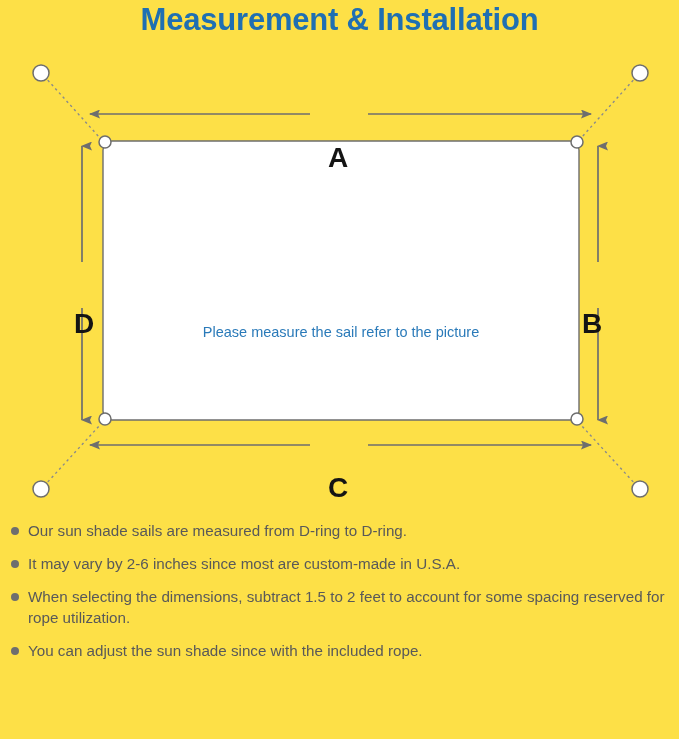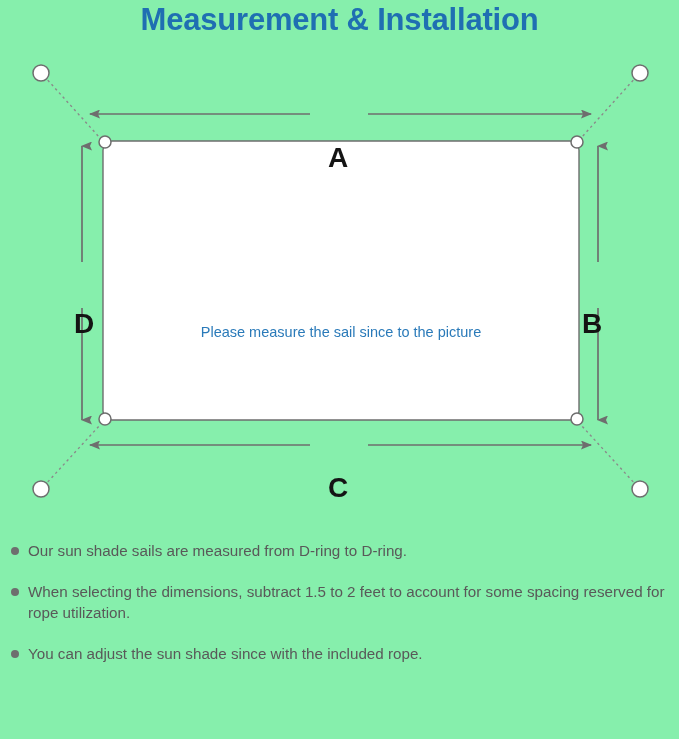--- a/index.html
+++ b/index.html
@@ -14,21 +14,21 @@
     position: relative;
     overflow: hidden;
     font-family: "Liberation Sans", sans-serif;
     -webkit-font-smoothing: antialiased;
   }
 
   #page {
     position: relative;
     width: 679px;
     height: 739px;
-    background: #86efac;
+    background: #fde047;
     text-decoration: underline;
   }
 
   
   .title {
     position: absolute;
     left: 0;
     top: 0;
     width: 679px;
     height: 46px;
@@ -99,21 +99,20 @@
     top: 520px;
     width: 679px;
   }
   .note {
     position: relative;
     padding-left: 28px;
     margin-bottom: 12px;
     font-size: 15.2px;
     line-height: 21px;
     color: #595959;
-    margin-top: 20px;
   }
   .note:last-child { margin-bottom: 0; }
   .note .bullet {
     position: absolute;
     left: 11px;
     top: 7px;
     width: 8px;
     height: 8px;
     border-radius: 50%;
     background: #6e6e6e;
@@ -190,30 +189,34 @@
         <line x1="598" y1="262" x2="598" y2="374" marker-end="url(#ah-down)"></line>
       </g>
 
     </svg>
 
     <div class="dim-letter dim-A">A</div>
     <div class="dim-letter dim-B">B</div>
     <div class="dim-letter dim-C">C</div>
     <div class="dim-letter dim-D">D</div>
 
-    <div class="sail-sub">Please measure the sail since to the picture</div>
+    <div class="sail-sub">Please measure the sail refer to the picture</div>
   </div>
 
   <div class="notes">
 
     <div class="note">
       <span class="bullet"></span>
       <span class="note-text">Our sun shade sails are measured from D-ring to D-ring.</span>
     </div>
 
+    <div class="note">
+      <span class="bullet"></span>
+      <span class="note-text">It may vary by 2-6 inches since most are custom-made in U.S.A.</span>
+    </div>
 
     <div class="note">
       <span class="bullet"></span>
       <span class="note-text">When selecting the dimensions, subtract 1.5 to 2 feet to account for some spacing reserved for rope utilization.</span>
     </div>
 
     <div class="note">
       <span class="bullet"></span>
       <span class="note-text">You can adjust the sun shade since with the included rope.</span>
     </div>

